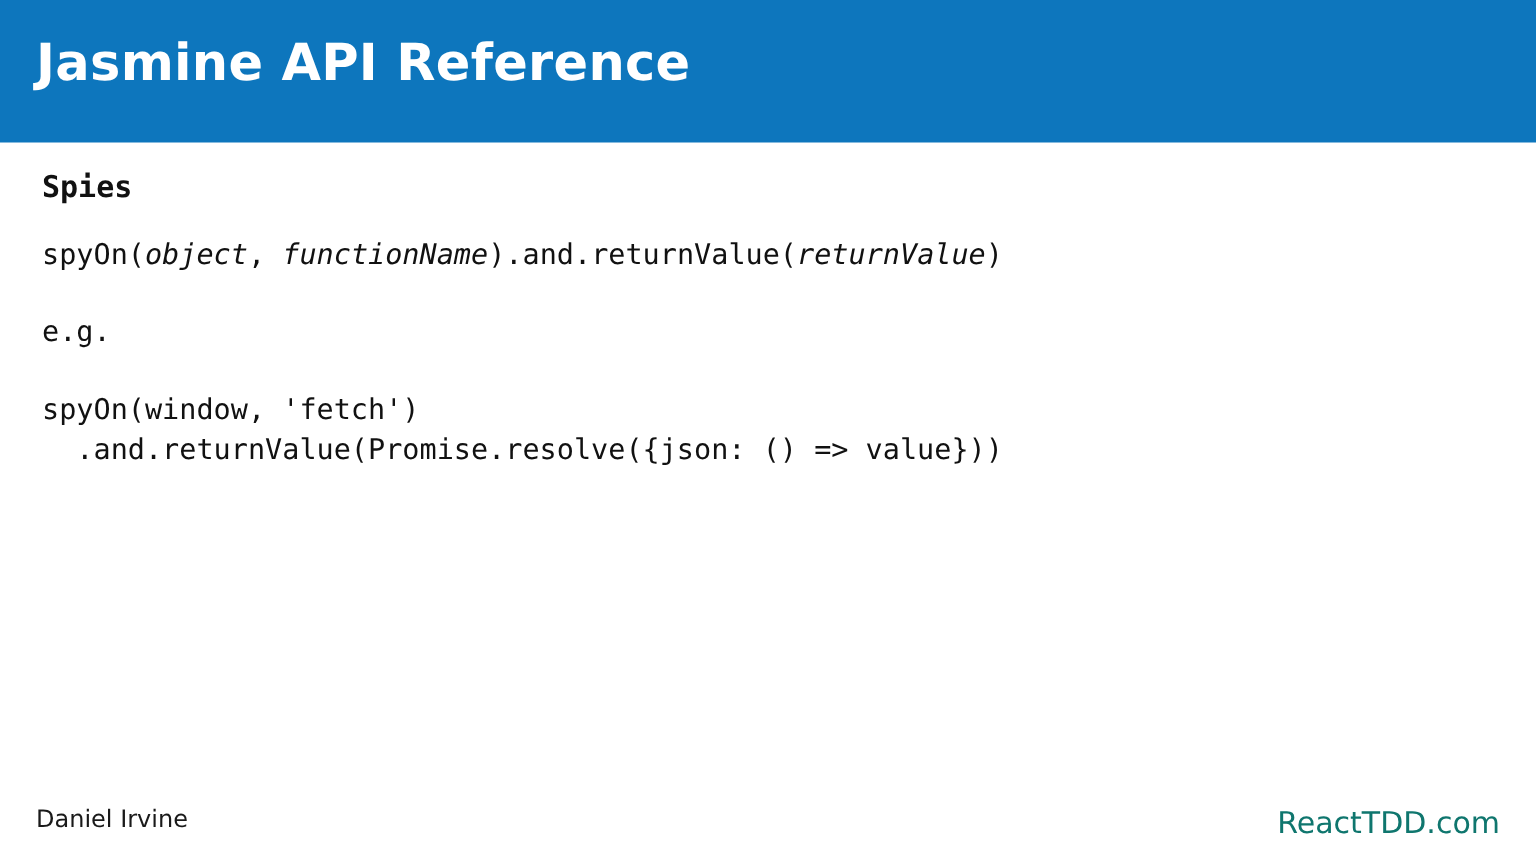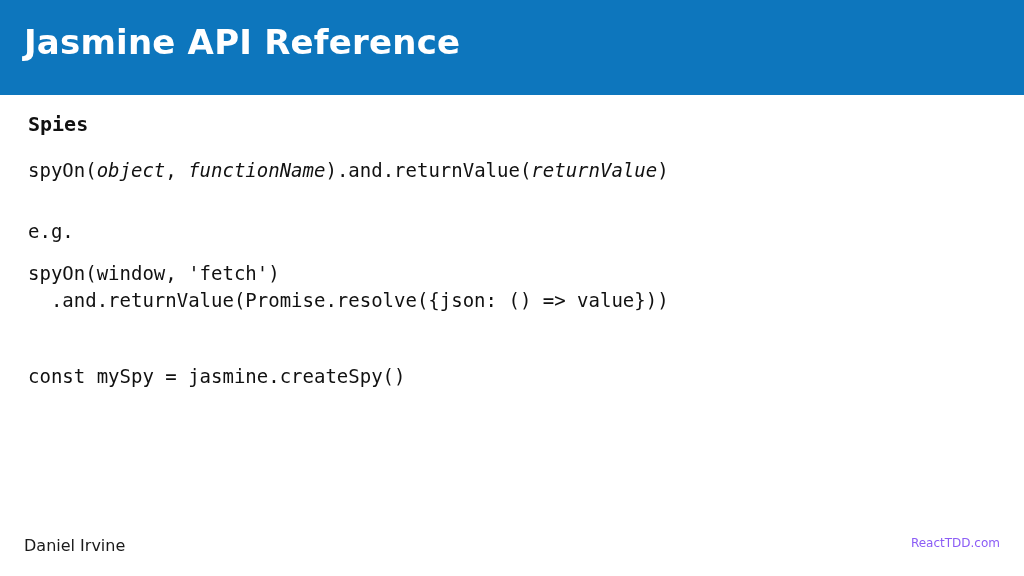--- a/index.html
+++ b/index.html
@@ -60,21 +60,21 @@
     font-family: "DejaVu Sans Mono", monospace;
     font-size: 19px;
     color: #111111;
     white-space: pre;
     letter-spacing: 0px;
   }
   .code-line .em {
     font-style: italic;
   }
   .l1 { top: 64px; }
-  .l2 { top: 125px; }
+  .l2 { top: 115px; }
   .l3 { top: 167px; }
   .l4 { top: 194px; }
   .l5 { top: 270px; }
 
   .footer {
     position: absolute;
     left: 0;
     top: 521px;
     width: 1024px;
     height: 55px;
@@ -86,22 +86,22 @@
     font-family: "DejaVu Sans", sans-serif;
     font-size: 16px;
     color: #1a1a1a;
     white-space: nowrap;
   }
   .footer-right {
     position: absolute;
     right: 24px;
     top: 15px;
     font-family: "DejaVu Sans", sans-serif;
-    font-size: 12px;
-    color: #8b5cf6;
+    font-size: 20px;
+    color: #0f766e;
     white-space: nowrap;
     text-align: center;
   }
 </style>
 </head>
 <body>
 
 <div class="slide">
 
   <div class="header-bar">
@@ -113,21 +113,20 @@
     <div class="section-title">Spies</div>
 
     <div class="code-line l1"><span>spyOn(</span><span class="em">object</span><span>, </span><span class="em">functionName</span><span>).and.returnValue(</span><span class="em">returnValue</span><span>)</span></div>
 
     <div class="code-line l2">e.g.</div>
 
     <div class="code-line l4">  .and.returnValue(Promise.resolve({json: () =&gt; value}))</div>
 
     <div class="code-line l3">spyOn(window, 'fetch')</div>
 
-    <div class="code-line l5">const mySpy = jasmine.createSpy()</div>
 
   </div>
 
   <div class="footer">
     <div class="footer-left">Daniel Irvine</div>
     <div class="footer-right">ReactTDD.com</div>
   </div>
 
 </div>
 

